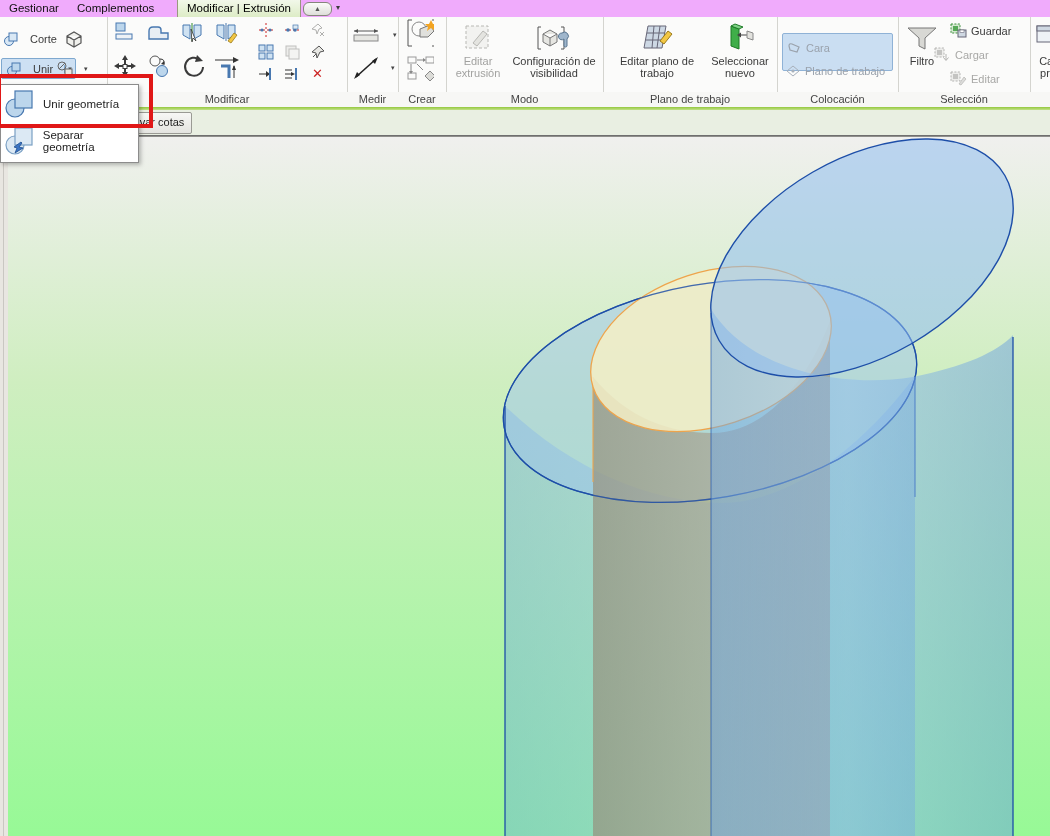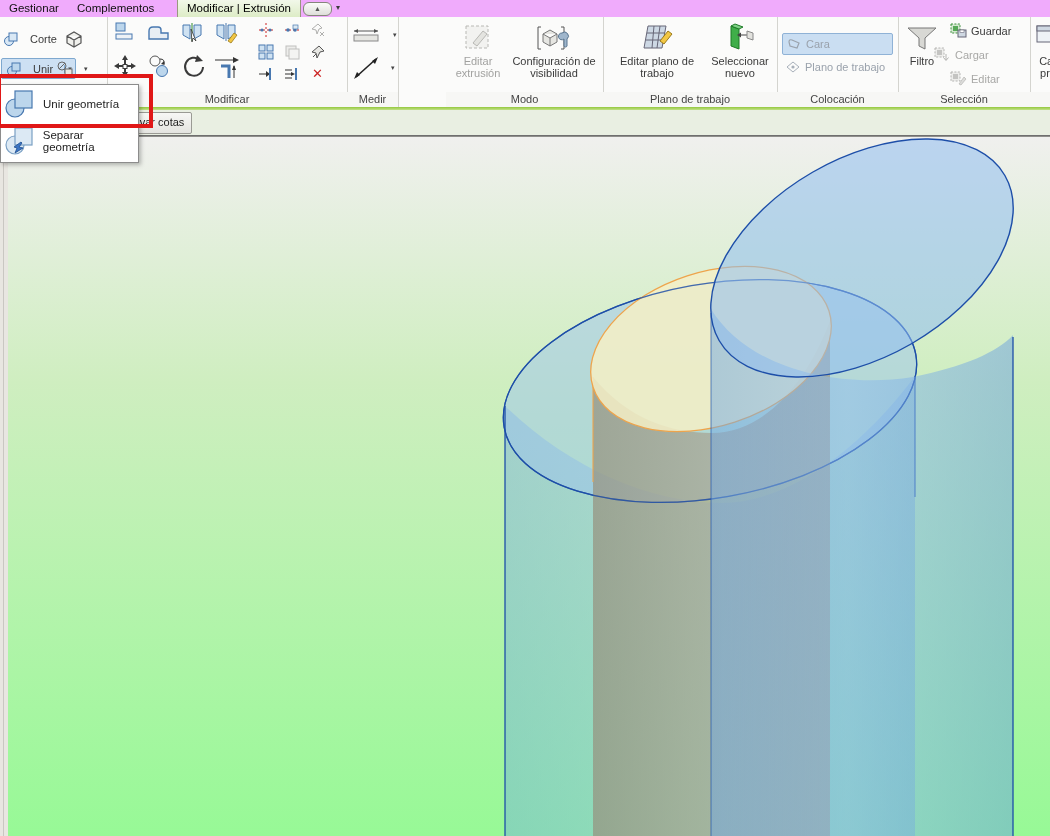--- a/index.html
+++ b/index.html
@@ -35,22 +35,22 @@
   .modgrid{position:absolute;left:4px;top:2px;display:grid;grid-template-columns:repeat(4,30px);
        grid-auto-rows:34px;column-gap:4px;}
   .modsmall{position:absolute;left:150px;top:4px;display:grid;grid-template-columns:repeat(3,26px);
        grid-auto-rows:22px;}
 
   .bigbtn{position:absolute;display:flex;flex-direction:column;align-items:center;
        text-align:center;line-height:12px;font-size:11px;color:#3b3b3b;}
   .bigbtn .ic{height:32px;display:flex;align-items:flex-end;justify-content:center;margin:4px 0 2px;}
   .bigbtn.disabled{color:#a2a2a0;}
 
-  .opt-row{position:absolute;height:20px;display:flex;align-items:center;gap:5px;
-       font-size:11px;color:#9aa2ac;padding:0 4px;}
+  .opt-row{position:absolute;height:20px;display:flex;align-items:flex-start;gap:5px;
+       font-size:11px;color:#9aa2ac;padding:8px 4px;}
   .opt-row.selected{background:#cadef2;border:1px solid #8fb2d6;border-radius:2px;}
   .sel-item{position:absolute;display:flex;align-items:center;gap:4px;font-size:11px;}
   .sel-item.disabled{color:#a8a8a6;}
 
   .glyph-red{color:#cc2222;font-weight:bold;}
   .glyph-gray{color:#9a9a98;}
 
   
   .optionsbar{position:absolute;left:0;top:110px;width:1050px;height:25px;background:#e9efe2;
        border-bottom:1px solid #6f6f6f;}
@@ -264,20 +264,41 @@
         <svg width="28" height="26">
             <line x1="4" y1="22" x2="24" y2="4" stroke="#222" stroke-width="1.6"></line>
             <path d="M2 24 L8 20 L5 17 Z" fill="#222"></path>
             <path d="M26 2 L20 6 L23 9 Z" fill="#222"></path>
           </svg>
         <span class="caret">▾</span>
       </div>
       <div class="panel-label">Medir</div>
     </div>
 
+    <div class="panel" style="left:398px;width:48px;">
+      <span class="mic" style="position:absolute;left:8px;top:2px;">
+        <svg width="32" height="32">
+            <path d="M6 3 L2 3 L2 29 L6 29 M26 3 L30 3 L30 29 L26 29" fill="none" stroke="#555"></path>
+            <circle cx="13" cy="12" r="7" fill="none" stroke="#888"></circle>
+            <path d="M14 12 L24 8 L28 14 L22 20 L14 20 Z" fill="#e0e0dc" stroke="#777"></path>
+            <path d="M25 3 L27 7 L31 7 L28 10 L29 14 L25 11 L21 14 L22 10 L19 7 L23 7 Z" fill="#f2a422"></path>
+          </svg>
+      </span>
+      <span class="mic" style="position:absolute;left:8px;top:38px;">
+        <svg width="32" height="28">
+            <rect x="2" y="2" width="8" height="6" fill="none" stroke="#999"></rect>
+            <rect x="20" y="2" width="8" height="6" fill="none" stroke="#999"></rect>
+            <rect x="2" y="18" width="8" height="6" fill="none" stroke="#999"></rect>
+            <path d="M11 5 L18 5 M5 9 L5 16 M11 9 L17 15" stroke="#888" fill="none"></path>
+            <path d="M17 3 L20 5 L17 7 Z M3 16 L5 19 L7 16 Z" fill="#888"></path>
+            <path d="M24 16 L29 21 L24 26 L19 21 Z" fill="#dcdcd8" stroke="#888"></path>
+          </svg>
+      </span>
+      <div class="panel-label">Crear</div>
+    </div>
 
     <div class="panel" style="left:446px;width:157px;">
       <div class="bigbtn disabled" style="left:2px;top:0;width:60px;">
         <span class="ic">
           <svg width="30" height="30">
               <rect x="3" y="3" width="22" height="22" fill="#f2f2f0" stroke="#b8b8b4" stroke-dasharray="3 2"></rect>
               <path d="M10 20 L20 8 L24 11 L14 23 Z" fill="#e4e4e0" stroke="#b8b8b4"></path>
             </svg>
         </span>
         <span style="width:58px;">Editar extrusión</span>

